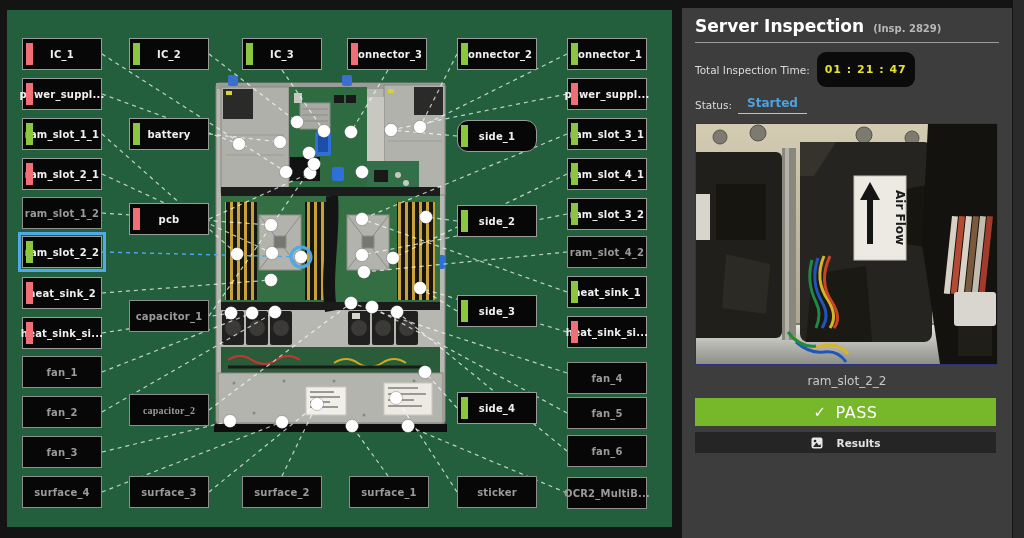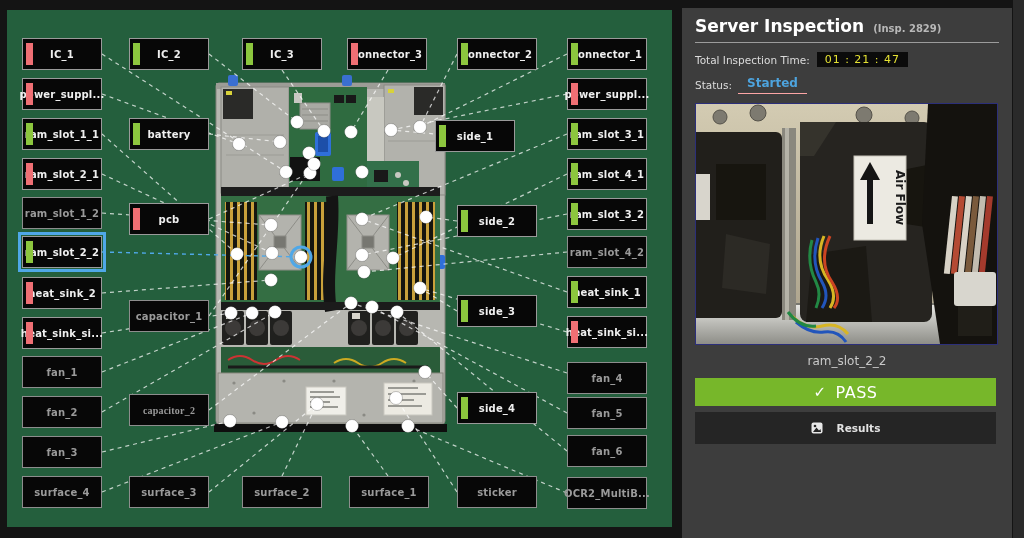--- a/index.html
+++ b/index.html
@@ -27,34 +27,34 @@
   .comp-label.pending{color:#9a9a9a;border-color:#8d8d8d;}
   .comp-label.selected{outline:3px solid #4fa8e8;outline-offset:1px;}
   
   .right-panel{position:absolute;left:682px;top:8px;width:330px;height:530px;background:#3d3d3d;box-sizing:border-box;padding:6px 13px;}
   .right-strip{position:absolute;left:1013px;top:0;width:11px;height:538px;background:#2a2a2a;}
   .rp-title-row{display:flex;align-items:baseline;gap:9px;margin:2px 0 6px 0;}
   .rp-title{color:#ffffff;font-size:17px;font-weight:bold;}
   .rp-insp{color:#b8b8b8;font-size:10px;font-weight:bold;}
   .rp-hr{border:none;border-top:1px solid #9c9c9c;margin:0 0 9px 0;}
   .rp-row{display:flex;align-items:center;color:#dcdcdc;font-size:10.5px;margin:0 0 9px 0;}
-  .time-chip{background:#0b0b0b;color:#e5e233;font-weight:normal;font-size:11px;padding:1px 8px;margin-left:7px;letter-spacing:1px;}
+  .time-chip{background:#0b0b0b;color:#e5e233;font-weight:bold;font-size:11px;padding:11px 8px;margin-left:7px;letter-spacing:1px;border-radius:9px;}
   .status-link{color:#4da3dd;font-size:12px;font-weight:bold;padding:0 9px 3px 9px;margin-left:6px;border-bottom:1px solid #fca5a5;cursor:pointer;}
   .serial-chip{background:#51646f;color:#ffffff;font-size:10.5px;padding:3px 9px;margin-left:16px;cursor:text;}
   .photo-frame{width:301px;height:240px;border:1px solid #2c2f7a;margin-top:2px;box-sizing:content-box;}
   .photo-frame svg{display:block;}
   .photo-caption{text-align:center;color:#c9c9c9;font-size:12px;margin:9px 0 10px 0;}
   .pass-btn{
     width:301px;height:28px;background:#77b72a;border:none;color:#fff;
     display:flex;align-items:center;justify-content:center;gap:9px;
     font-size:16px;font-family:inherit;cursor:pointer;letter-spacing:.5px;
   }
   .pass-check{font-size:15px;font-weight:bold;}
   .results-btn{
-    width:301px;height:32px;background:#252525;border:none;color:#e2e2e2;
+    width:301px;height:21px;background:#252525;border:none;color:#e2e2e2;
     display:flex;align-items:center;justify-content:center;gap:14px;
     font-size:10.5px;font-weight:bold;font-family:inherit;cursor:pointer;margin-top:6px;
   }
 </style>
 </head>
 <body>
 
 <div class="green-panel">
 
   <div class="server-illustration">
@@ -325,21 +325,21 @@
         <span class="status-bar"></span>
         <span>connector_3</span>
       </div>
       <div class="comp-label pending" style="left: 342px; top: 466px;">
         <span>surface_1</span>
       </div>
       <div class="comp-label pass" style="left: 450px; top: 28px;">
         <span class="status-bar"></span>
         <span>connector_2</span>
       </div>
-      <div class="comp-label pass" style="left: 428px; top: 110px;">
+      <div class="comp-label pass" style="left: 450px; top: 110px; border-radius: 11px;">
         <span class="status-bar"></span>
         <span>side_1</span>
       </div>
       <div class="comp-label pass" style="left: 450px; top: 195px;">
         <span class="status-bar"></span>
         <span>side_2</span>
       </div>
       <div class="comp-label pass" style="left: 450px; top: 285px;">
         <span class="status-bar"></span>
         <span>side_3</span>

